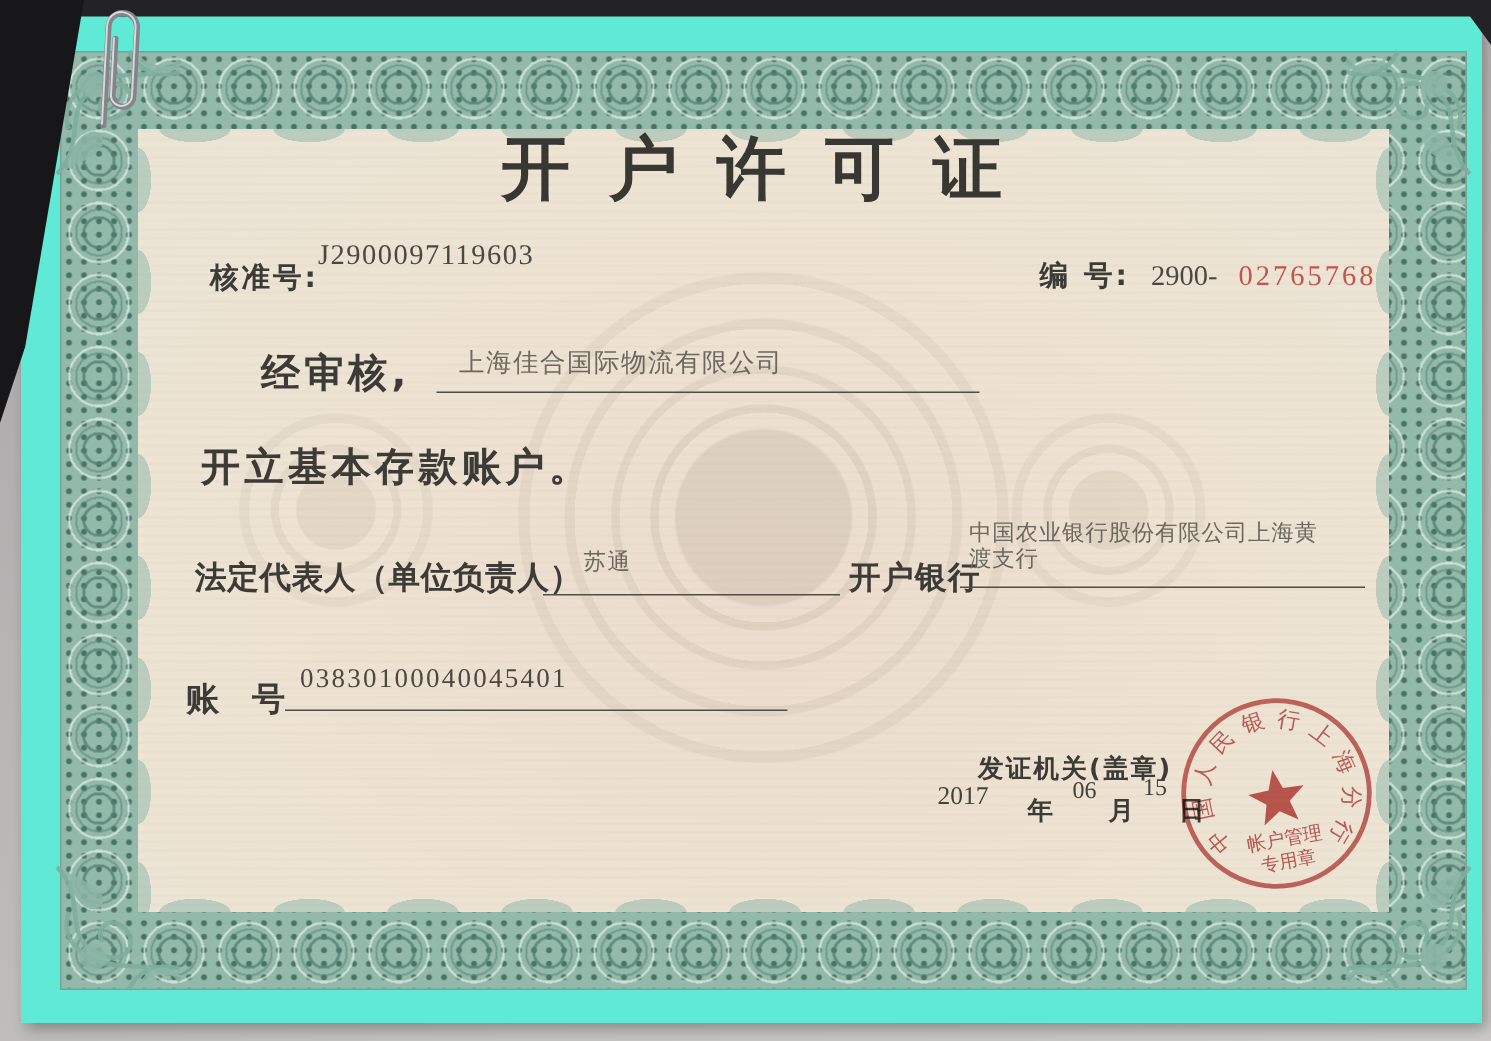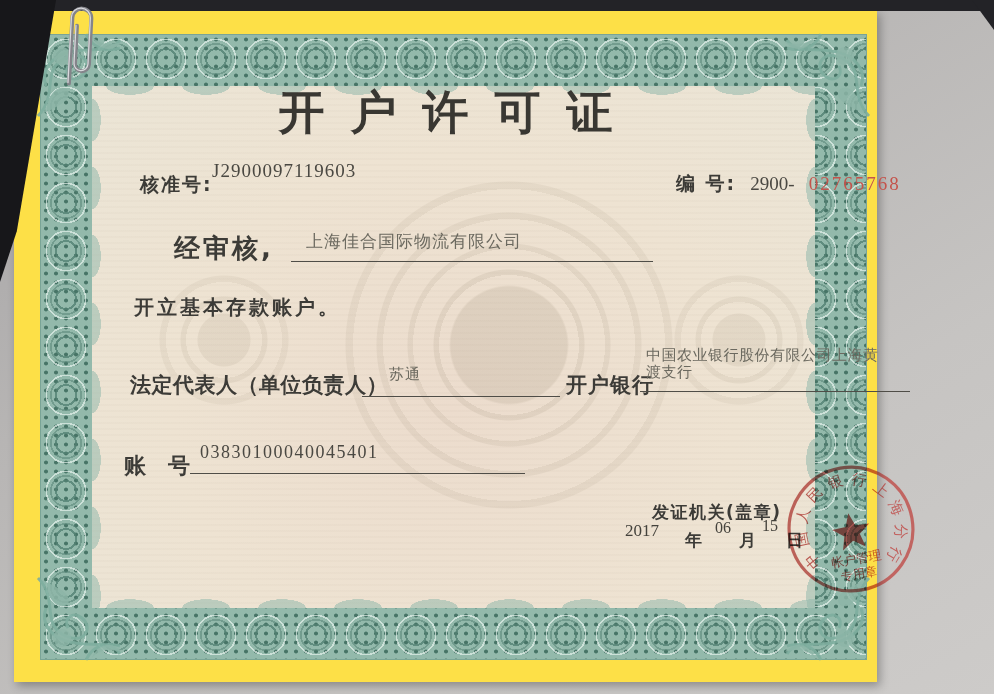--- a/index.html
+++ b/index.html
@@ -10,22 +10,22 @@
   }
   .abs{position:absolute;}
   
   .dark-strip-top{left:0;top:0;width:994px;height:11px;background:#232327;z-index:3;}
   .dark-wedge-left{left:0;top:0;width:56px;height:282px;background:#17171a;z-index:3;
     clip-path:polygon(0 0,100% 0,30% 82%,0 100%);}
   .dark-corner-right{right:0;top:0;width:22px;height:30px;background:#232327;z-index:3;
     clip-path:polygon(100% 0,100% 100%,0 0);}
   
   .paper{
-    left:14px;top:10px;width:863px;height:672px;z-index:1;
-    background:#fde047;
+    left:14px;top:10px;width:974px;height:672px;z-index:1;
+    background:#5eead4;
     box-shadow:3px 4px 9px rgba(0,0,0,0.30);
   }
   
   .band-frame{
     left:26px;top:24px;right:10px;bottom:22px;
     background-color:#93b9ab;
     background-image:
       radial-gradient(circle at center, rgba(255,255,255,0) 0 9px, rgba(82,128,114,0.78) 9px 11px,
         rgba(255,255,255,0) 11px 14.5px, rgba(82,128,114,0.5) 14.5px 16px,
         rgba(255,255,255,0) 16px 19px, rgba(236,246,241,0.65) 19px 20.5px, rgba(255,255,255,0) 20.5px),
@@ -75,27 +75,27 @@
     font-family:"DejaVu Serif",serif;font-weight:700;font-size:46px;color:#393732;
     letter-spacing:26px;transform:translateX(13px);}
   .lbl{font-weight:700;}
   .num{font-family:"Liberation Serif",serif;color:#4a4842;}
   .stamped{color:#6b695f;}
   .underline{border-bottom:1.6px solid #4f4d47;height:0;z-index:4;}
   .f-approval-label{left:126px;top:162px;font-size:19px;letter-spacing:2px;text-align:right;}
   .f-approval-value{left:198px;top:150px;font-size:19px;letter-spacing:1px;}
   .f-serial{left:662px;top:161px;font-size:19px;}
   .f-serial .sp{margin-right:8px;}
-  .f-serial .lbl{letter-spacing:2px;}
+  .f-serial .lbl{letter-spacing:2px;margin-left:17px;}
   .serial-red{color:#c4544c;font-family:"Liberation Serif",serif;letter-spacing:2px;}
   .f-review-lead{left:160px;top:221px;font-size:26px;letter-spacing:3px;}
   .f-company{left:292px;top:220px;font-size:17px;letter-spacing:1px;}
   .u-company{left:277px;top:251px;width:362px;}
   .f-review-tail{left:644px;top:222px;font-size:25px;letter-spacing:2px;}
-  .f-review-line2{left:120px;top:284px;font-size:20px;letter-spacing:3px;}
+  .f-review-line2{left:120px;top:284px;font-size:26px;letter-spacing:3px;}
   .f-legal-label{left:116px;top:361px;font-size:21px;letter-spacing:0.5px;}
   .f-legal-value{left:352px;top:355px;font-size:15px;letter-spacing:1px;margin-left:23px;}
   .u-legal{left:348px;top:386px;width:198px;}
   .f-bank-label{left:552px;top:361px;font-size:21px;letter-spacing:1px;}
   .f-bank-line1{left:632px;top:336px;font-size:15px;letter-spacing:0.5px;}
   .f-bank-line2{left:632px;top:353px;font-size:15px;letter-spacing:0.5px;}
   .u-bank{left:626px;top:381px;width:270px;}
   .f-account-label{left:110px;top:441px;font-size:22px;}
   .f-account-value{left:186px;top:432px;font-size:18px;letter-spacing:1.5px;}
   .u-account{left:176px;top:463px;width:335px;}

